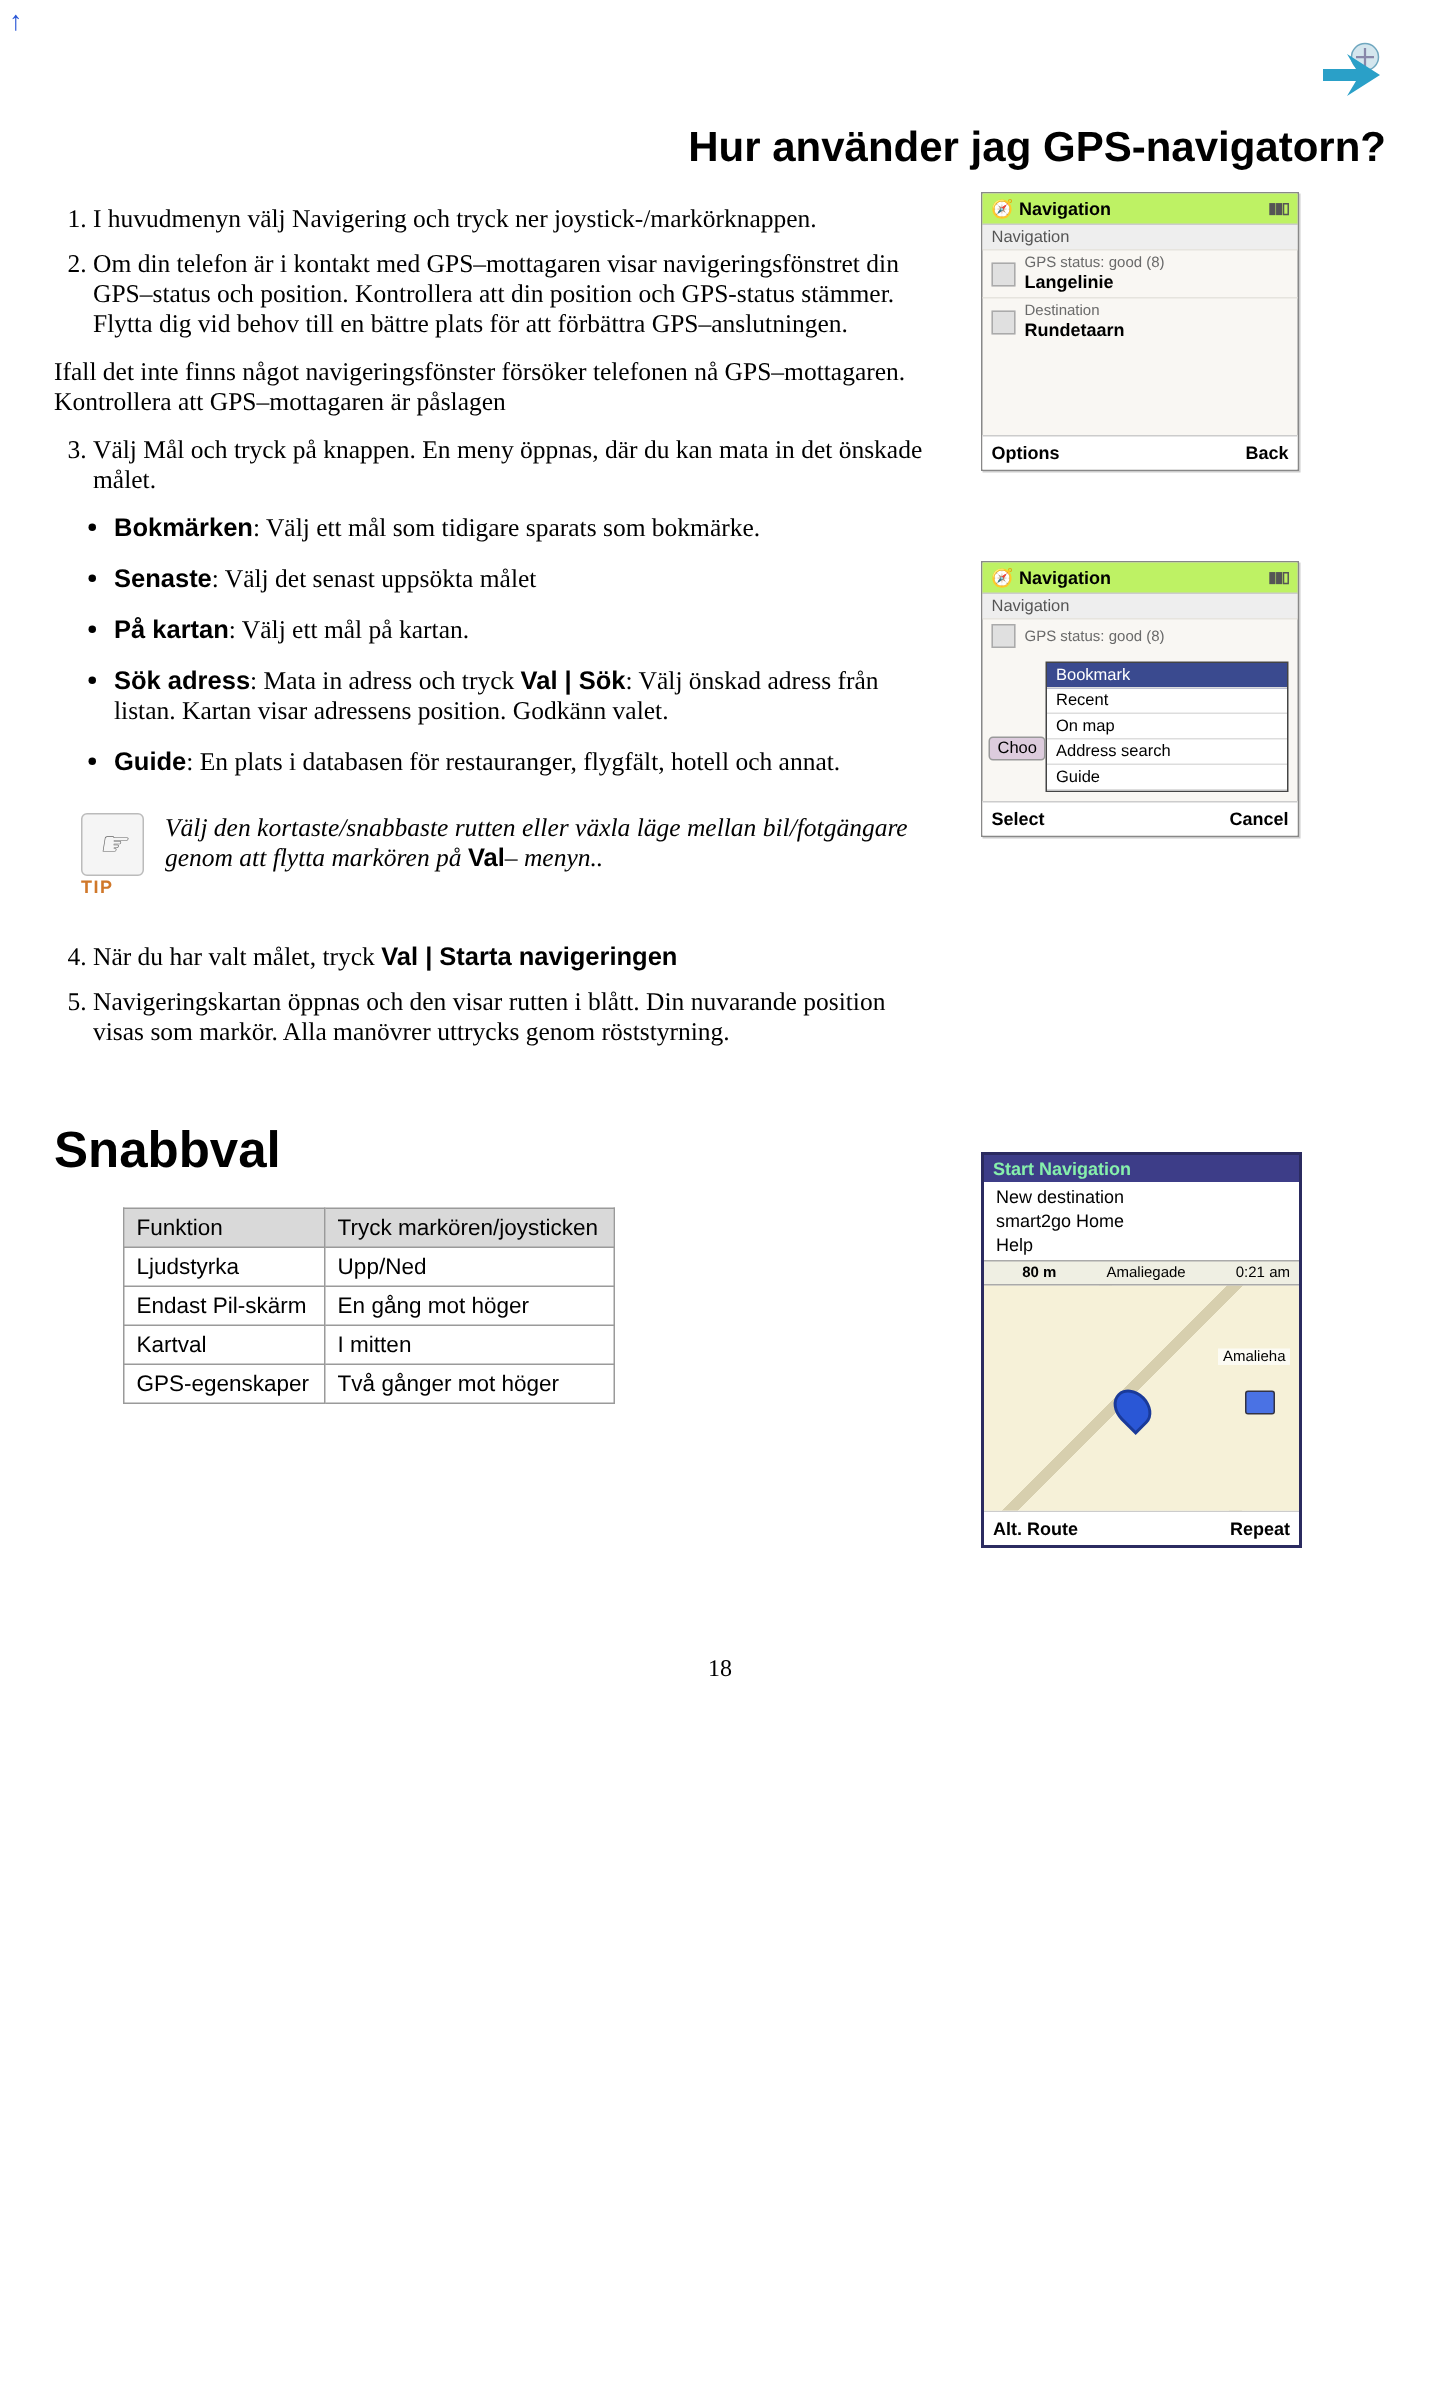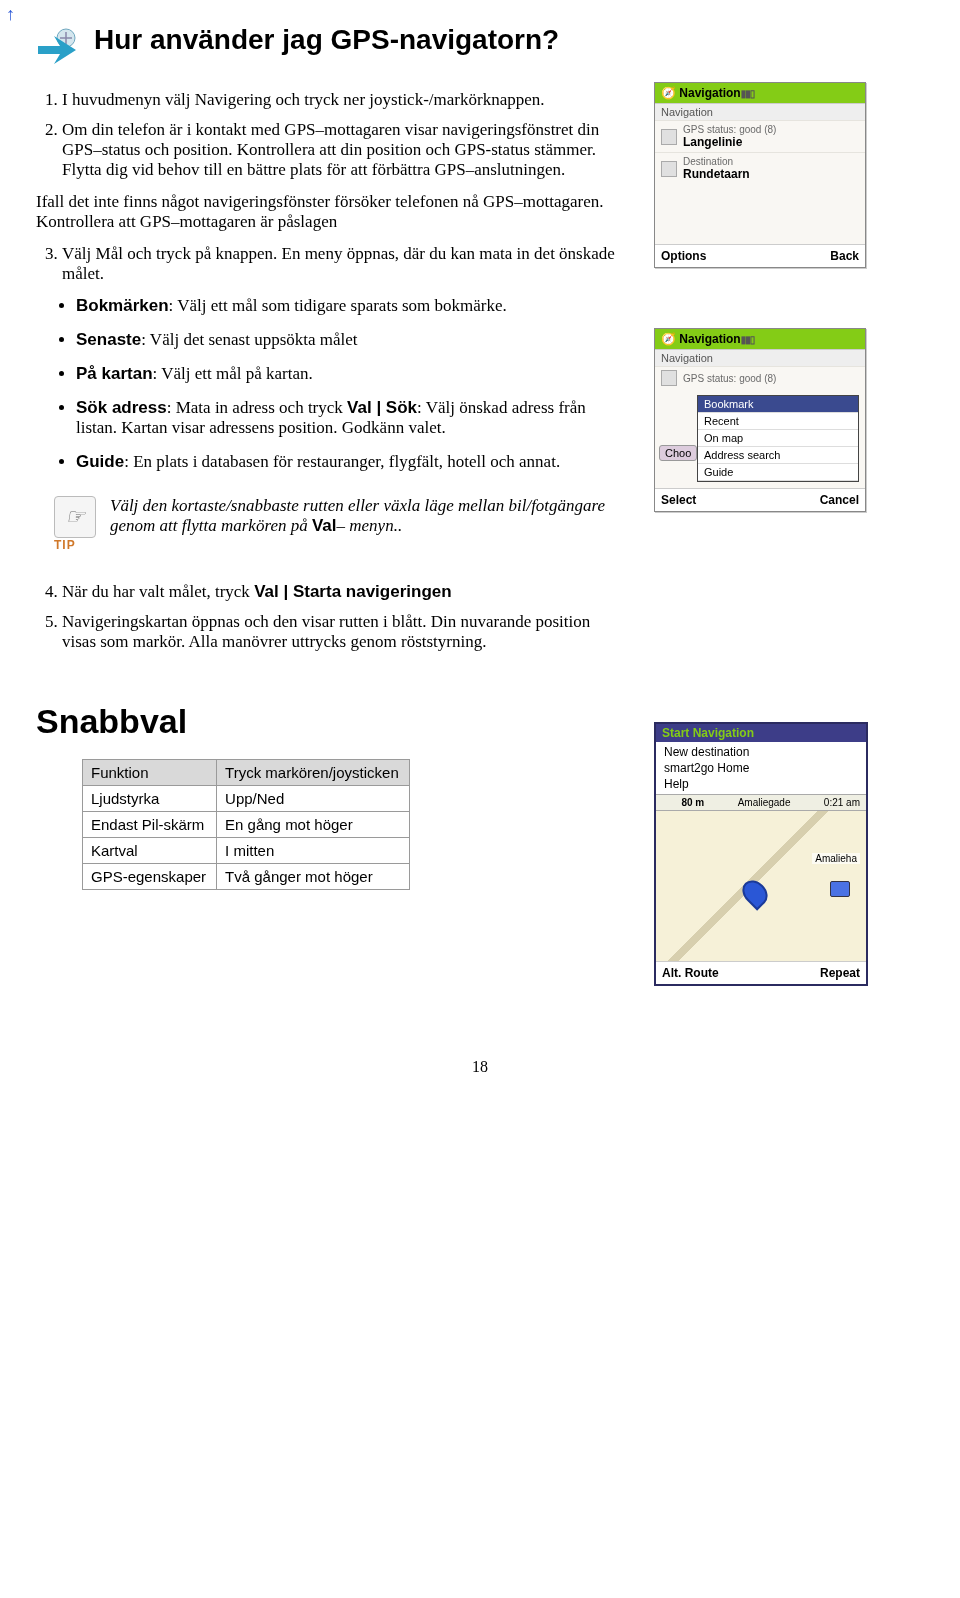--- a/index.html
+++ b/index.html
@@ -7,23 +7,24 @@
     font-size: 17px;
     color: #000;
     background: #fff;
     margin: 0;
     padding: 24px 36px 40px 36px;
     width: 960px;
     box-sizing: border-box;
   }
   .header-row {
     display: flex;
-    align-items: flex-start;
+    align-items: flex-end;
     gap: 14px;
     margin-bottom: 14px;
+    flex-direction: column;
   }
   .logo-icon {
     width: 44px;
     height: 44px;
     position: relative;
   }
   .logo-icon svg { width: 44px; height: 44px; }
   h1.title {
     font-family: Arial, Helvetica, sans-serif;
     font-weight: bold;
@@ -122,25 +123,26 @@
   .phone-shot {
     border: 1px solid #888;
     background: #f9f7f3;
     width: 210px;
     font-family: Arial, Helvetica, sans-serif;
     font-size: 12px;
     margin-bottom: 60px;
     box-shadow: 1px 1px 0 #ccc;
   }
   .ph-title {
-    background: #84cc16;
+    background: #bef264;
     border-bottom: 1px solid #ccc;
     padding: 3px 6px;
     font-weight: bold;
     display: flex;
+    justify-content: space-between;
     align-items: center;
   }
   .ph-sub {
     background: #eee;
     padding: 2px 6px;
     color: #555;
     font-size: 11px;
   }
   .ph-row {
     padding: 3px 6px;
@@ -179,21 +181,21 @@
   }
   .phone-shot3 {
     border: 2px solid #2b2b60;
     width: 210px;
     background: #fff;
     font-family: Arial, Helvetica, sans-serif;
     font-size: 12px;
   }
   .p3-top {
     background: #3d3d88;
-    color: #84cc16;
+    color: #86efac;
     padding: 2px 6px;
     font-weight: bold;
   }
   .p3-list {
     padding: 2px 0;
   }
   .p3-list div { padding: 1px 8px; }
   .p3-statusbar {
     background: #efefe3;
     border-top: 1px solid #aaa;

